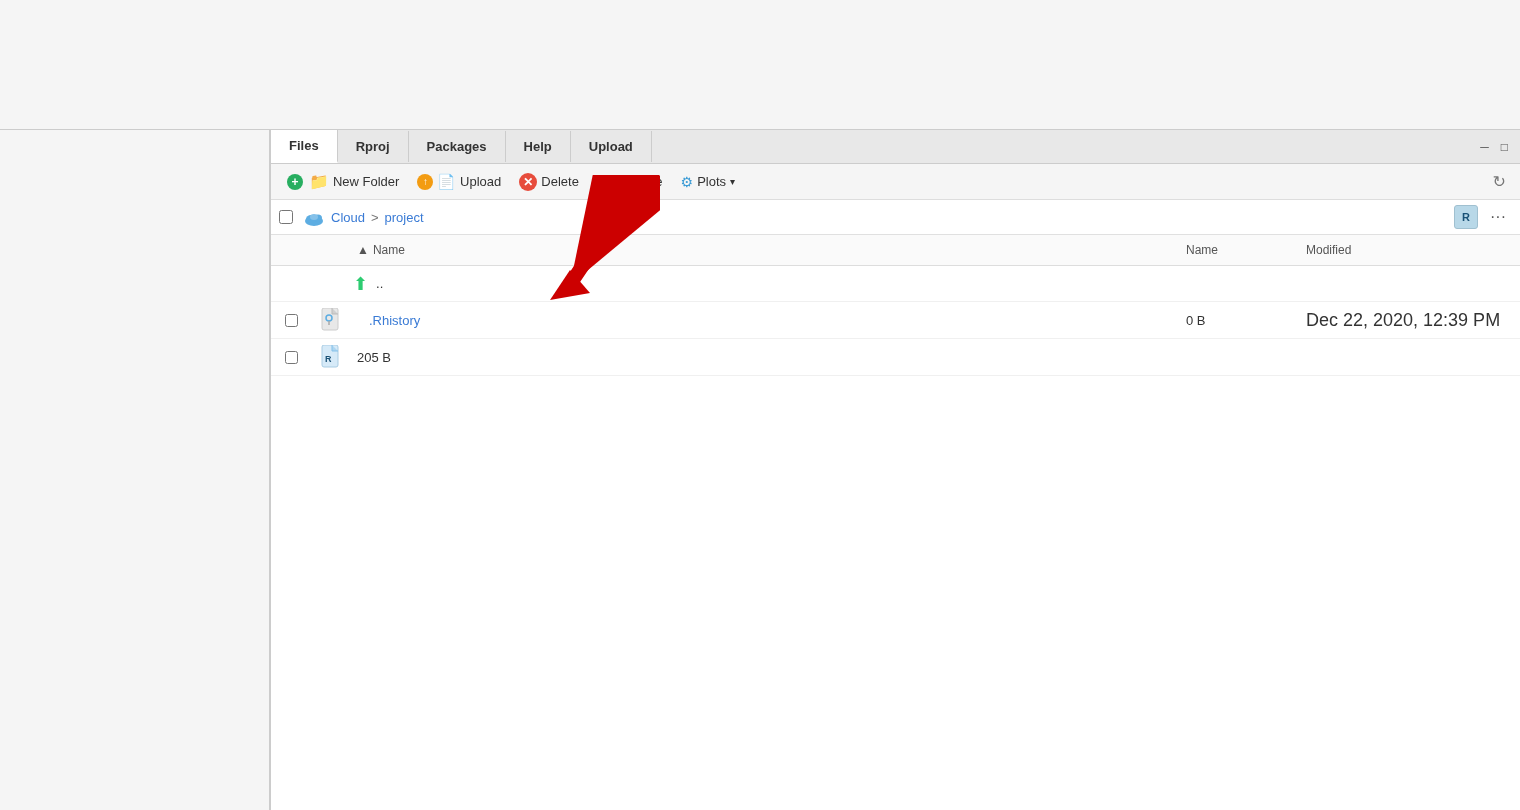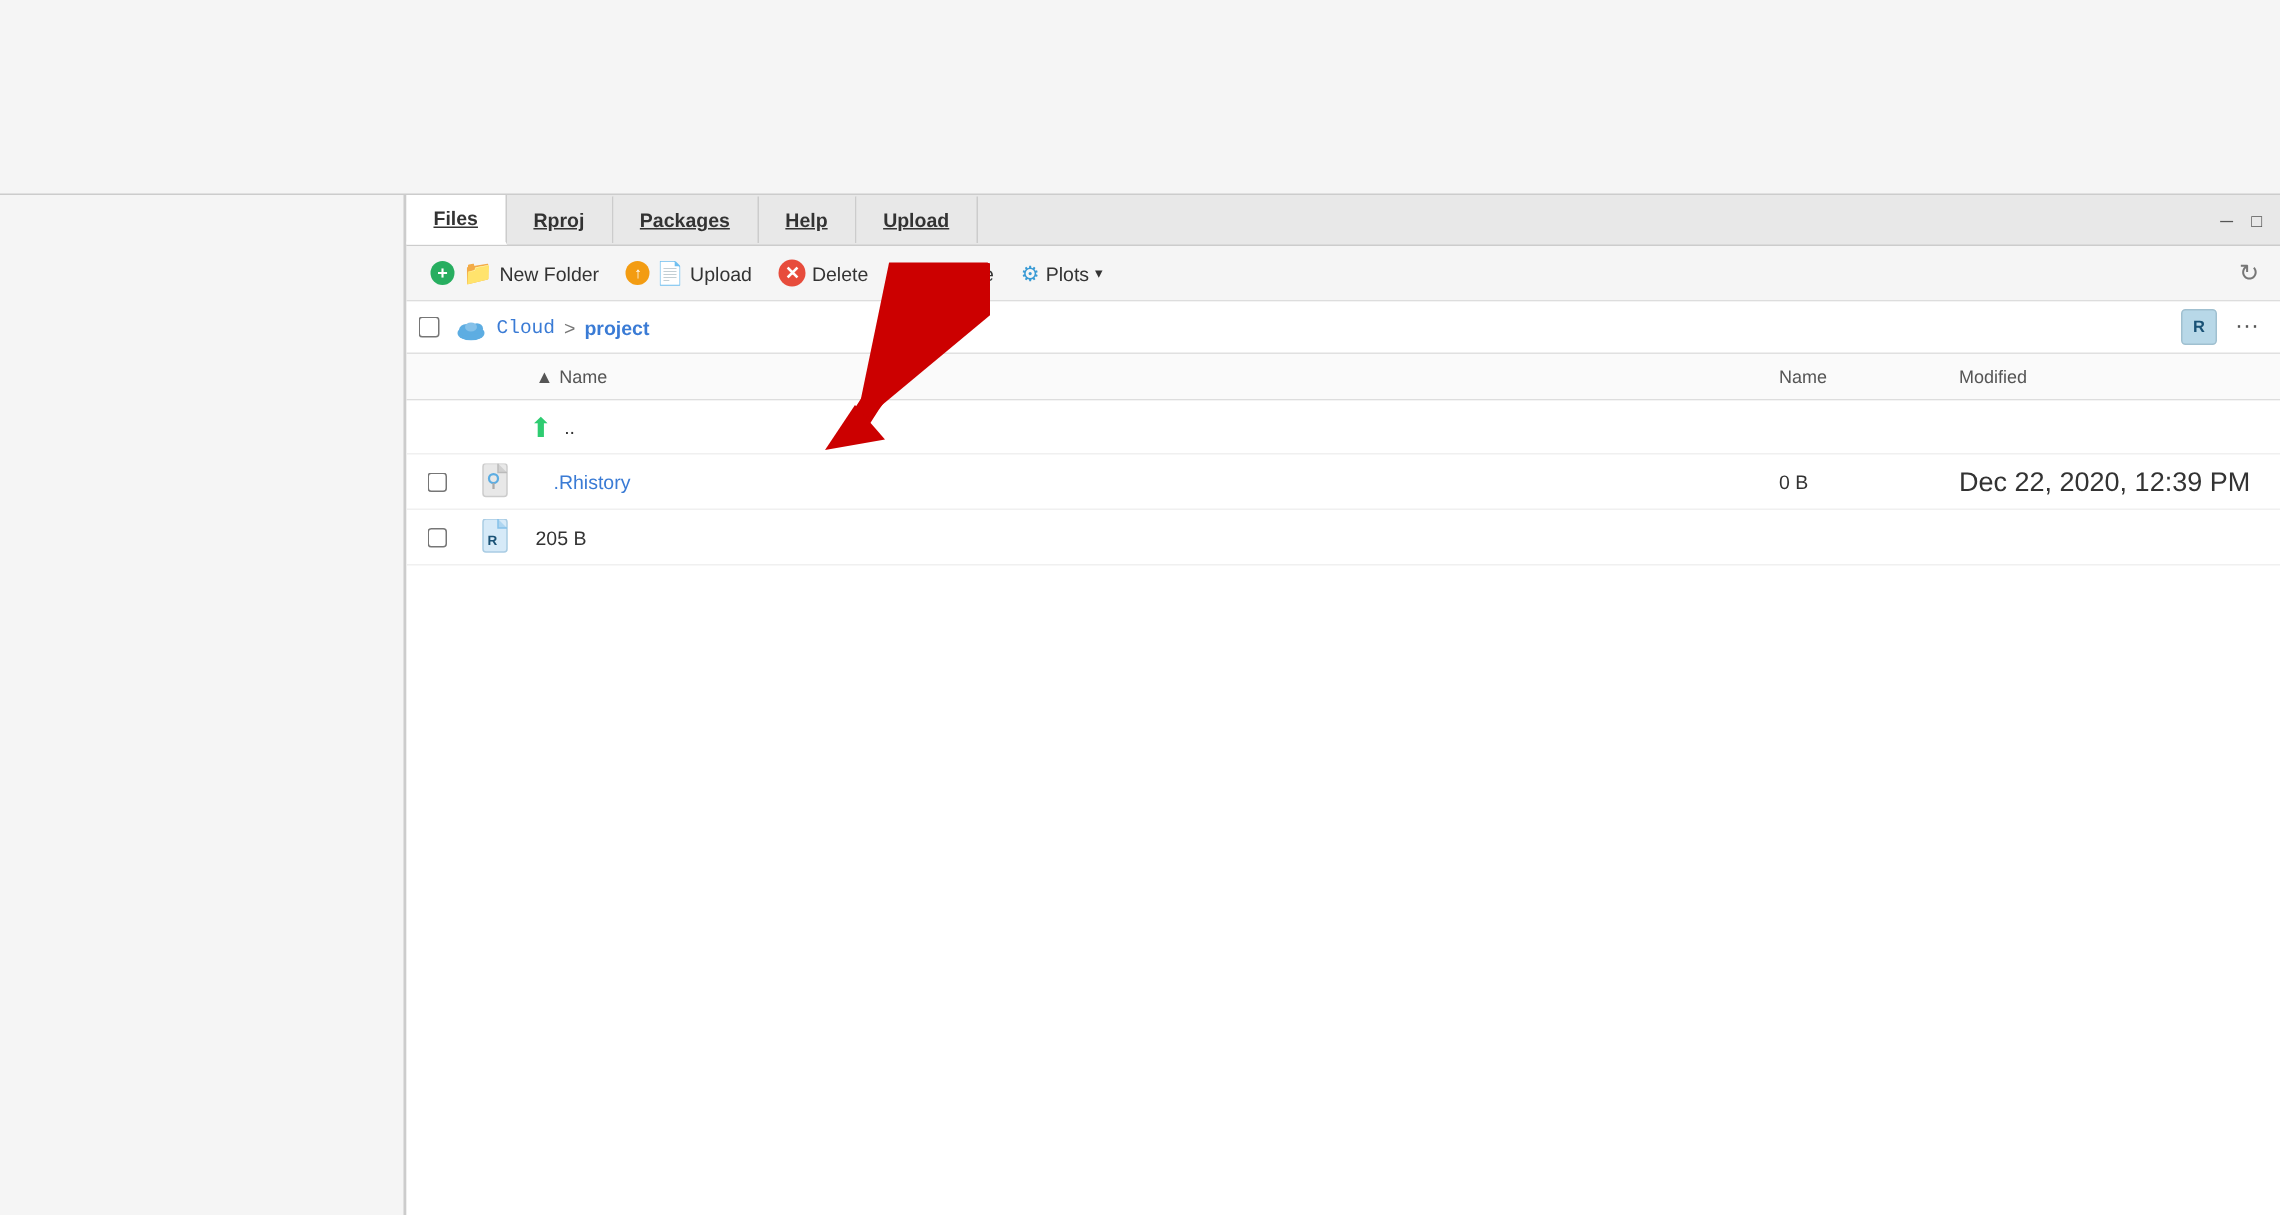--- a/index.html
+++ b/index.html
@@ -29,21 +29,20 @@
 
     .tab {
       padding: 8px 18px;
       cursor: pointer;
       font-weight: bold;
       font-size: 13px;
       color: #333;
       border-right: 1px solid #ccc;
       background: #e8e8e8;
       white-space: nowrap;
-      text-decoration: underline;
     }
 
     .tab.active {
       background: #fff;
       border-bottom: 2px solid #fff;
     }
 
     .tab-spacer {
       flex: 1;
     }
@@ -121,32 +120,31 @@
       align-items: center;
       justify-content: center;
       width: 22px;
       height: 22px;
     }
 
     .breadcrumb-link {
       color: #3a7bd5;
       text-decoration: none;
       font-size: 13px;
-      font-family: Liberation Mono, monospace;
     }
 
     .breadcrumb-sep {
       color: #777;
       font-size: 13px;
     }
 
     .breadcrumb-current {
       color: #3a7bd5;
       font-size: 13px;
-      font-weight: bold;
+      font-weight: normal;
     }
 
     .breadcrumb-spacer {
       flex: 1;
     }
 
     .r-badge {
       display: inline-flex;
       align-items: center;
       justify-content: center;

